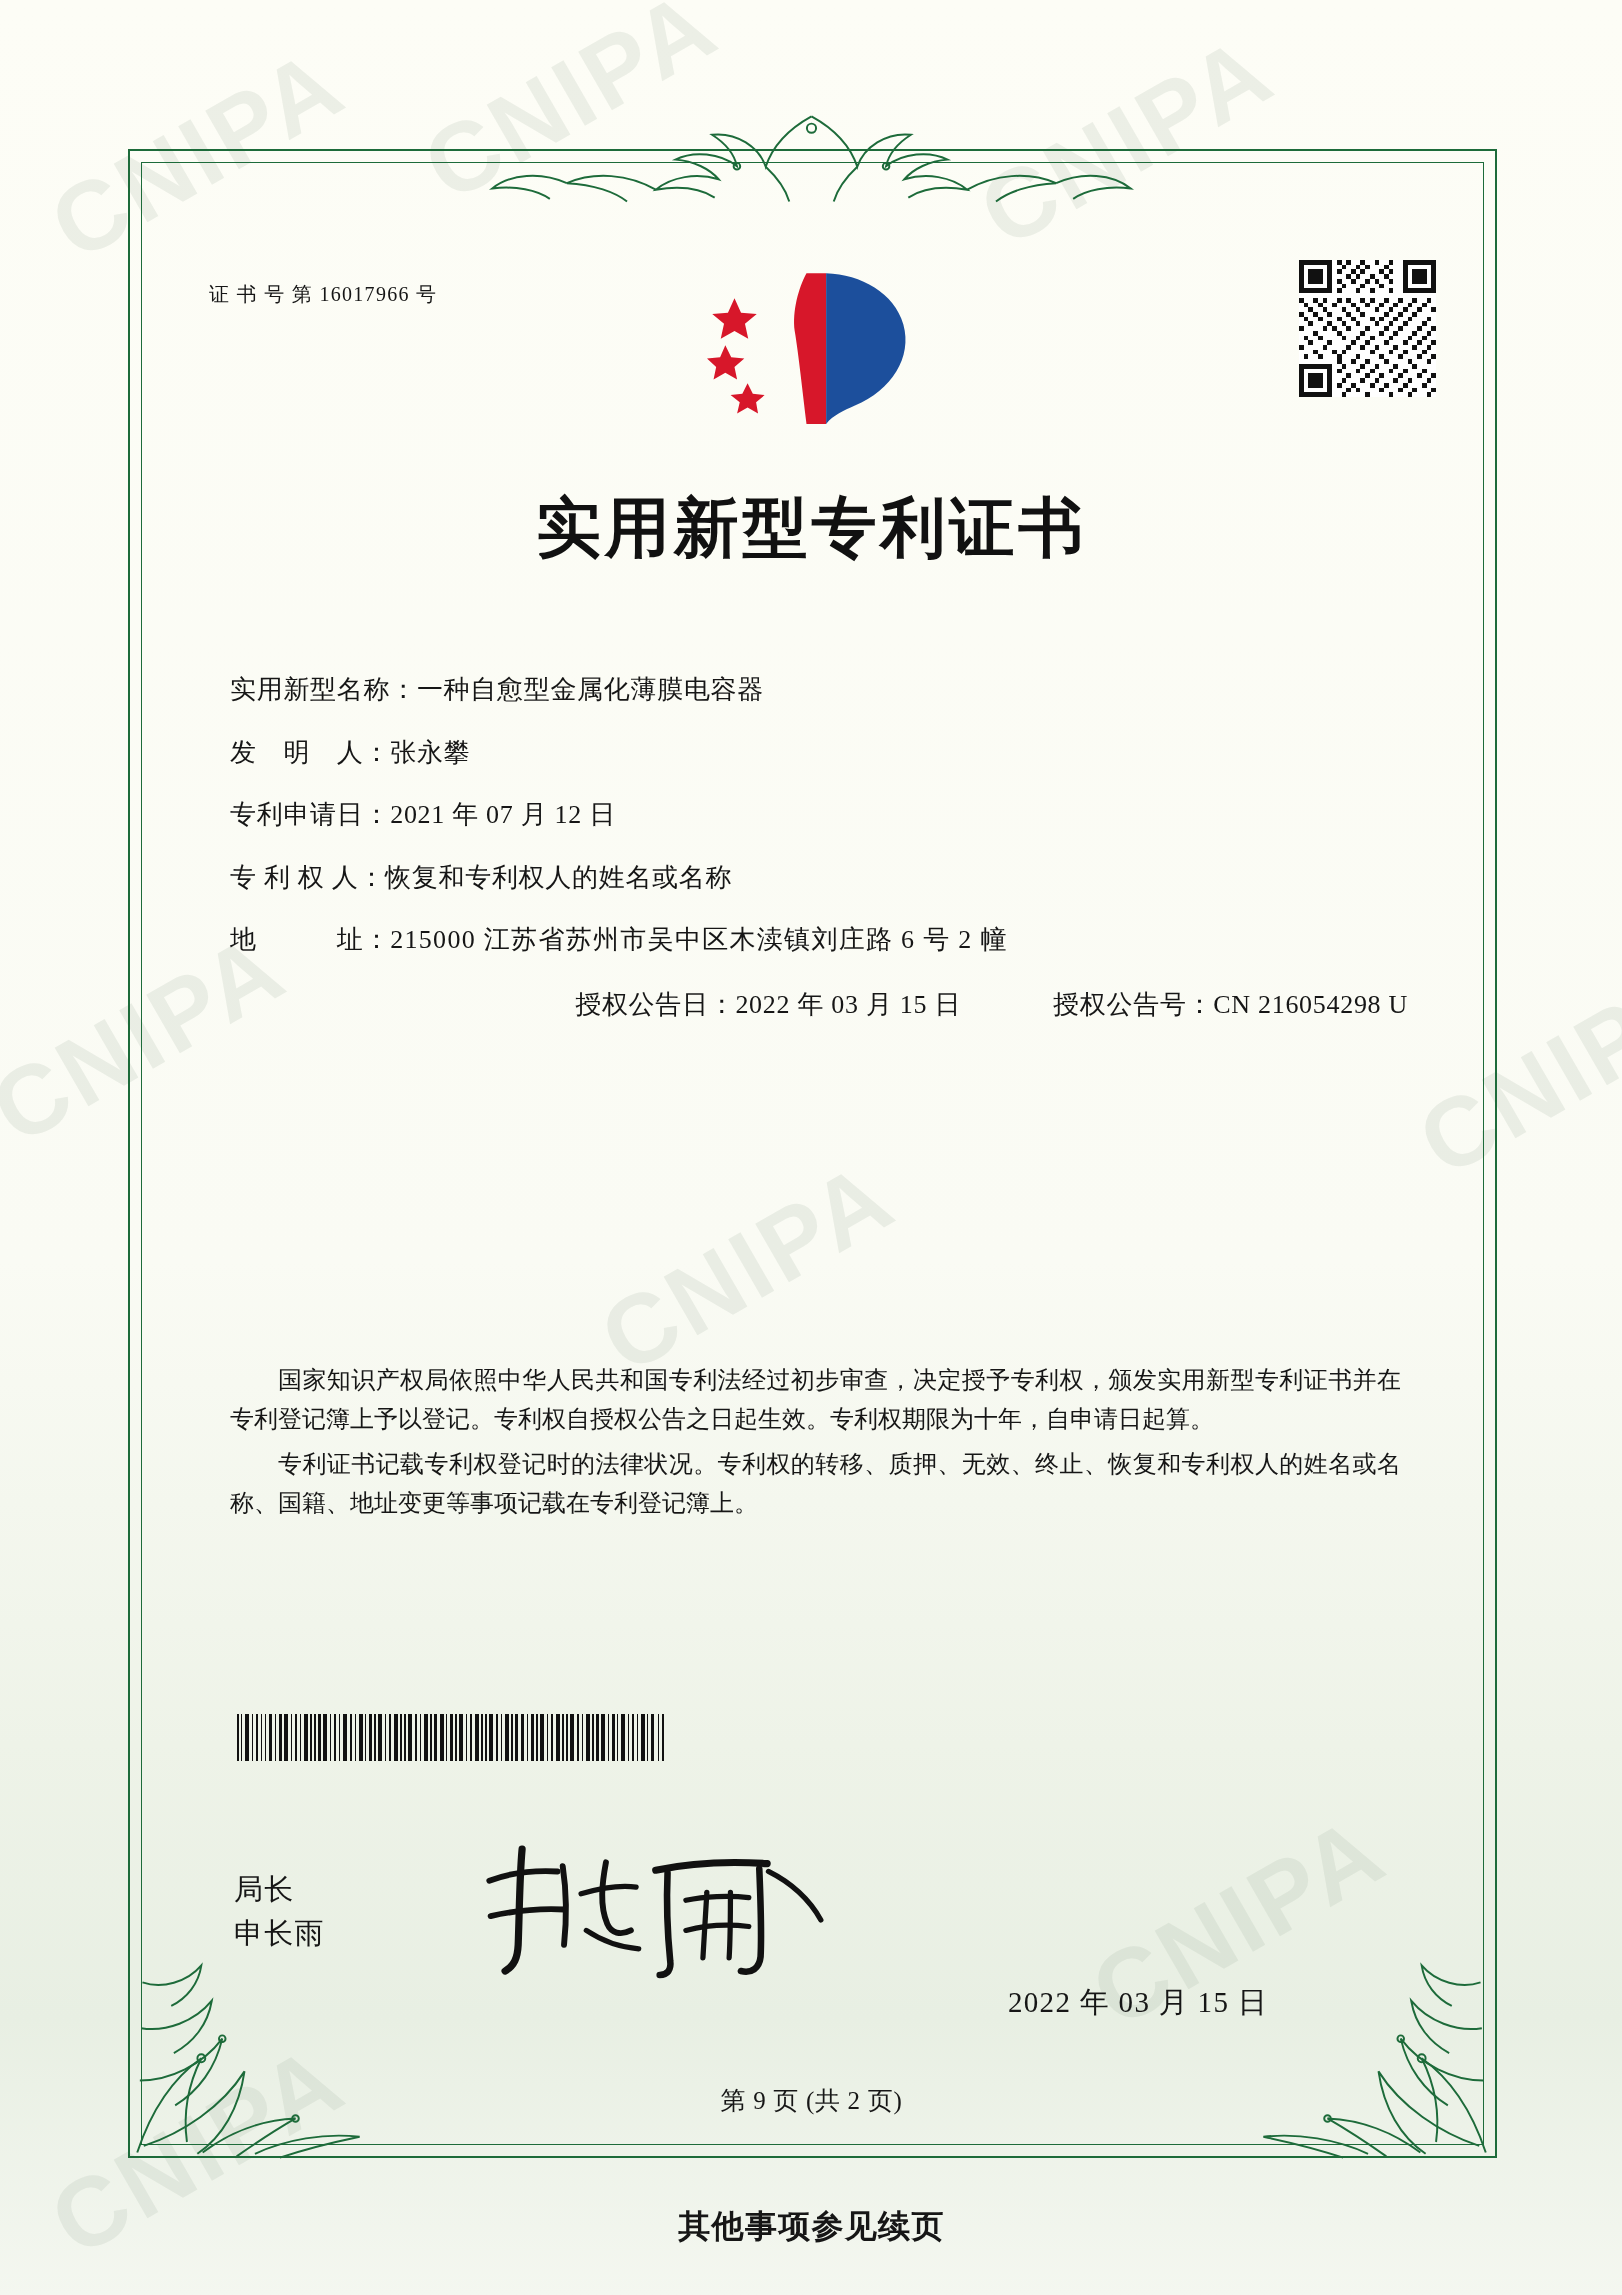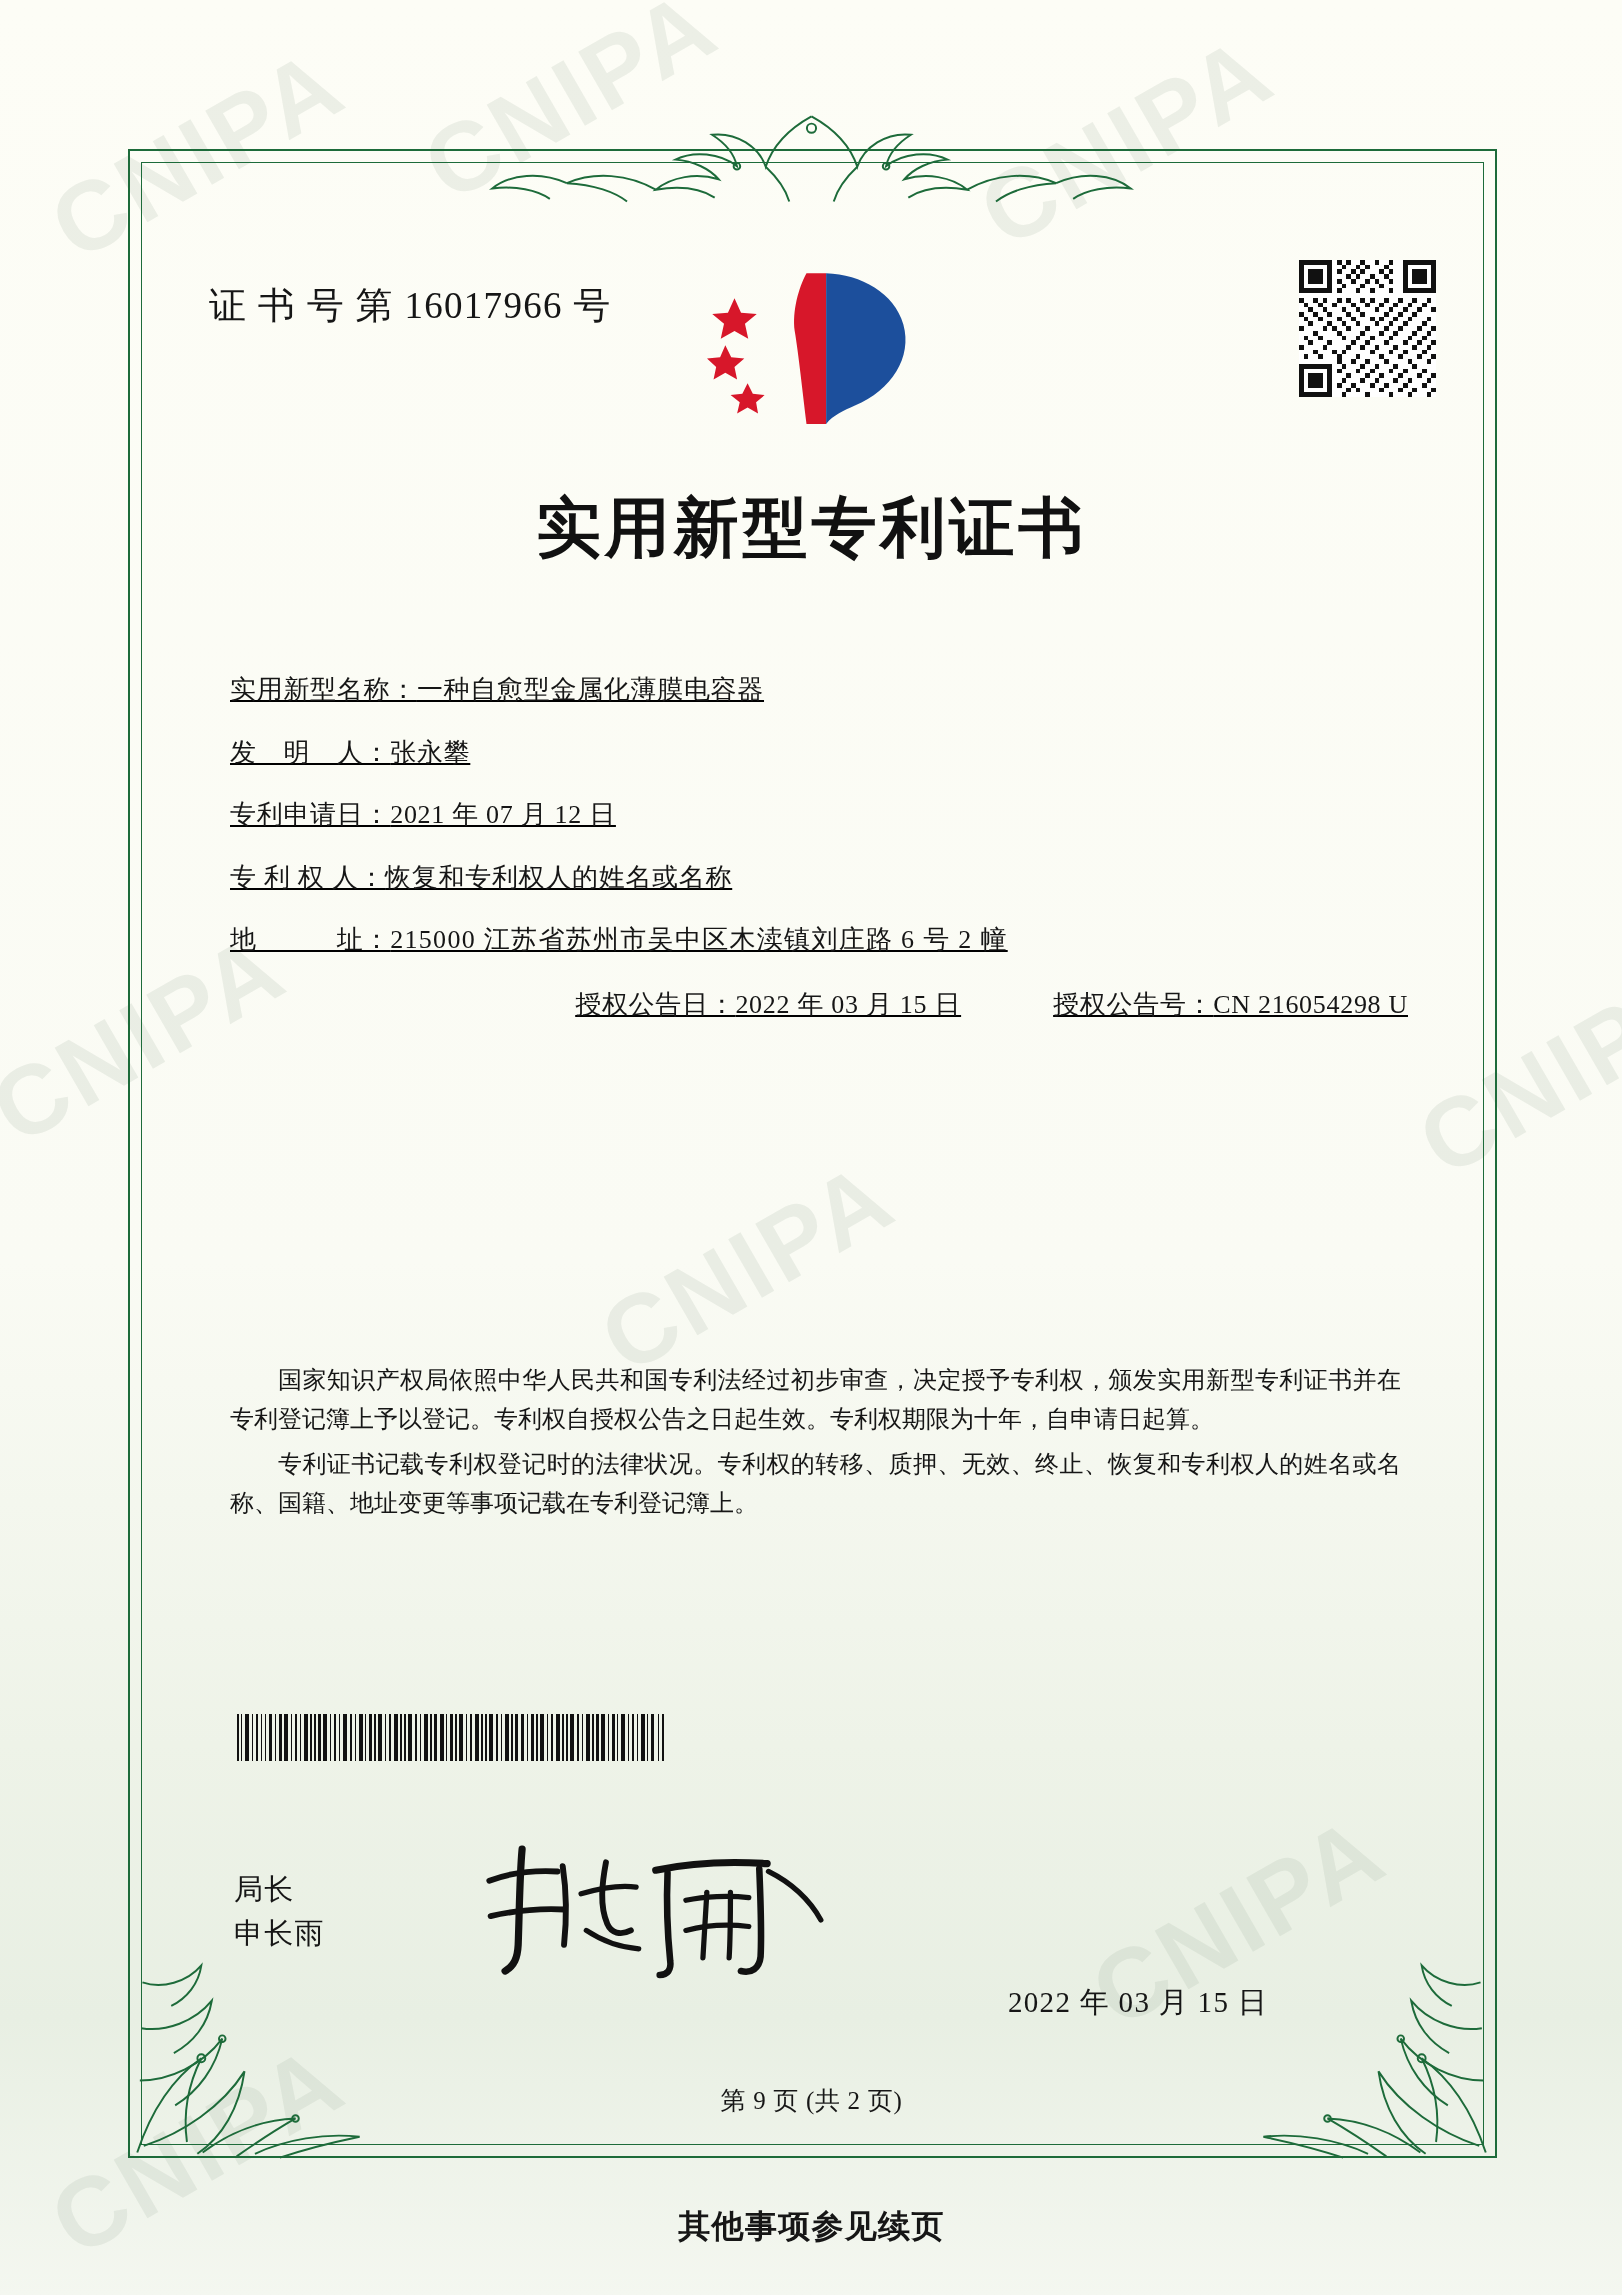--- a/index.html
+++ b/index.html
@@ -72,21 +72,21 @@
   }
   .orn-top { left: 419px; top: 111px; width: 785px; height: 92px; }
   .orn-bl  { left: 124px; top: 1917px; width: 275px; height: 242px; }
   .orn-br  { left: 1224px; top: 1917px; width: 275px; height: 242px; }
 
   
   .cert-no {
     position: absolute;
     left: 209px;
     top: 281px;
-    font-size: 37px;
+    font-size: 20px;
     letter-spacing: 1.3px;
     color: #161616;
     font-family: "Liberation Serif", serif;
   }
   .emblem {
     position: absolute;
     left: 707px;
     top: 268px;
     width: 216px;
     height: 177px;
@@ -111,21 +111,20 @@
     color: #111111;
     font-family: "Liberation Serif", "DejaVu Serif", serif;
   }
 
   
   .fields {
     position: absolute;
     left: 230px;
     top: 674px;
     width: 1178px;
-    text-decoration: underline;
   }
   .field-row {
     display: flex;
     align-items: baseline;
     margin-bottom: 30px;
     font-size: 26px;
     color: #161616;
     line-height: 1.25;
   }
   .field-label {

